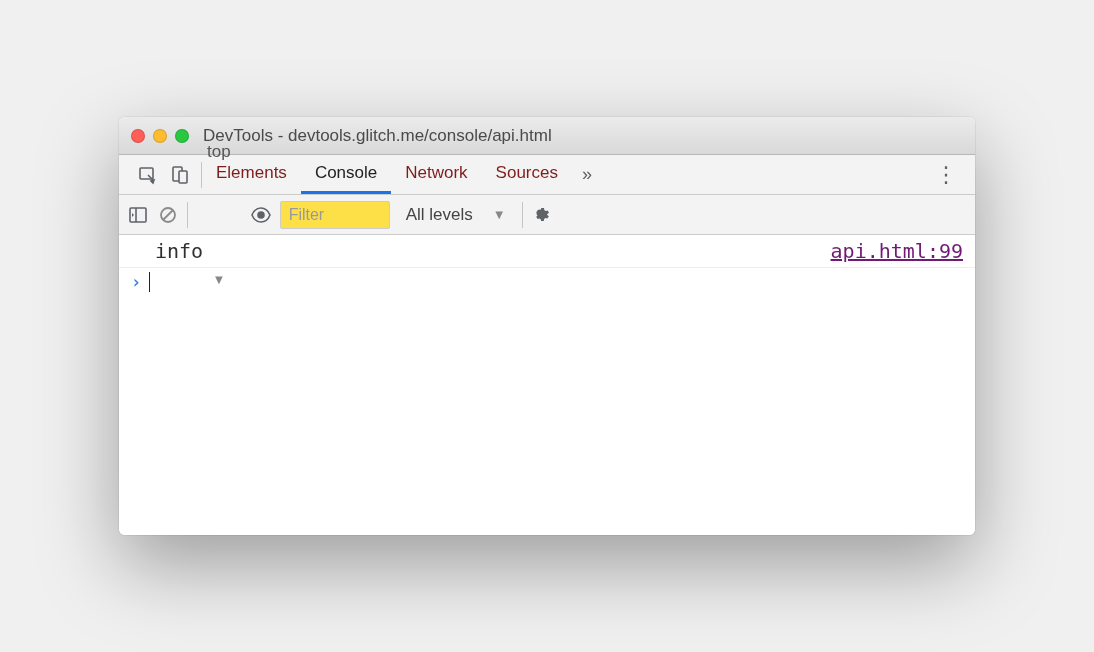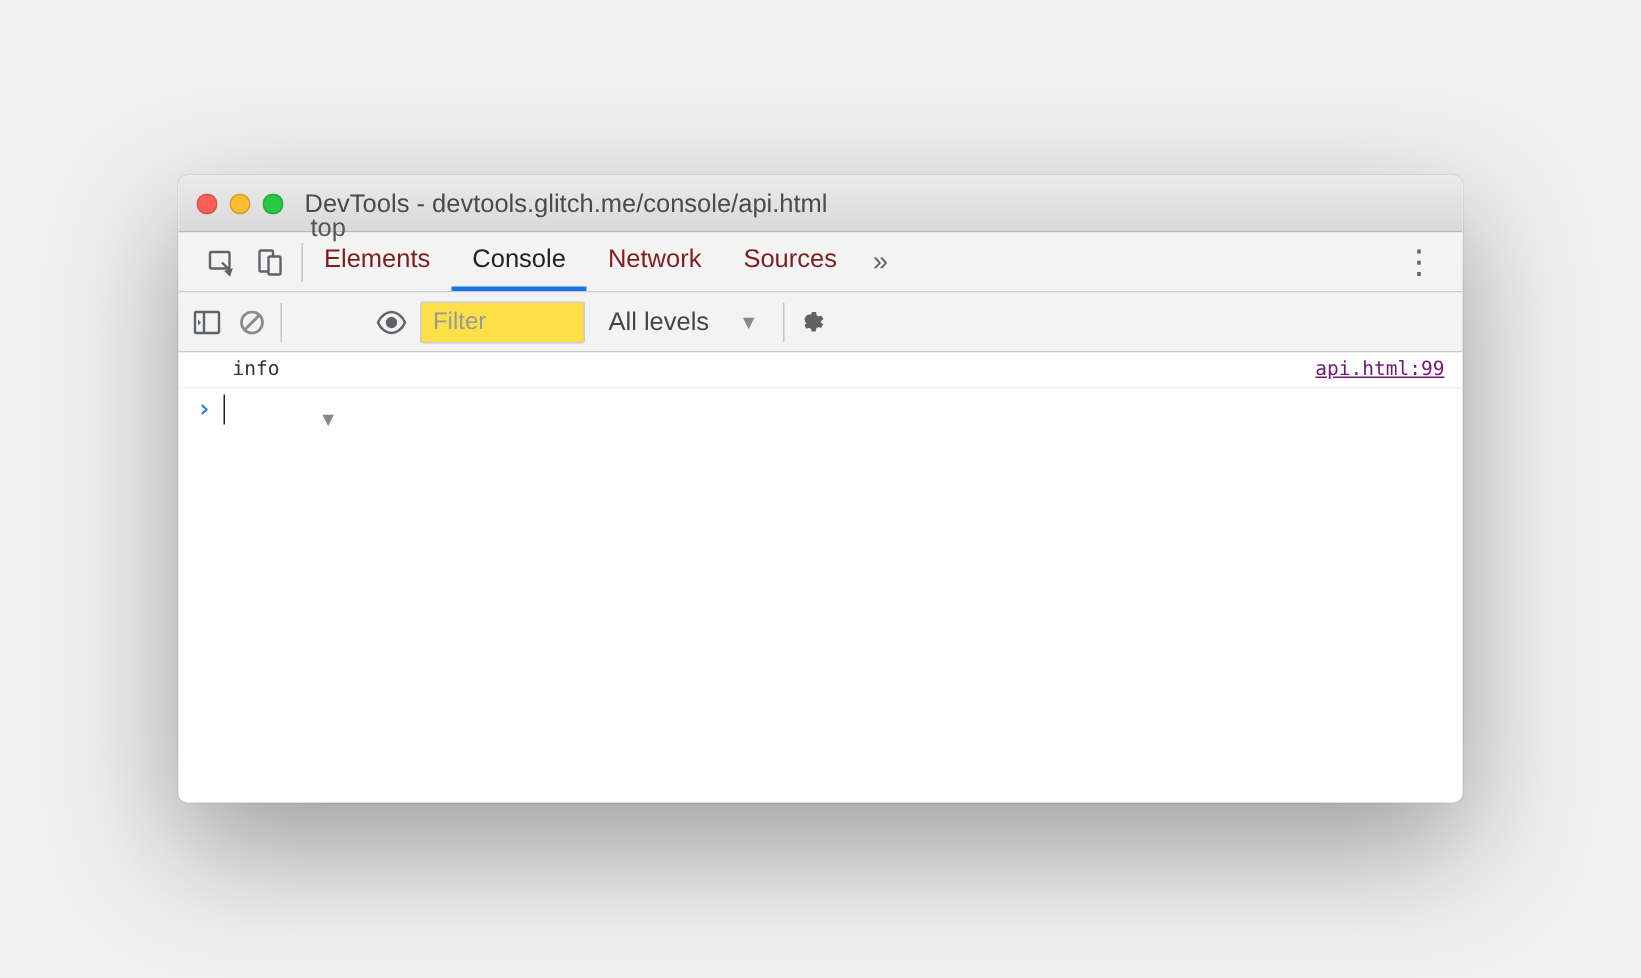--- a/index.html
+++ b/index.html
@@ -93,21 +93,21 @@
       display:flex; align-items:center; gap:20px;
       font-size: 17px; color:#444; padding:0 8px; cursor:pointer;
     }
     .levels .caret { color:#888; font-size:13px; }
     .console-body { min-height: 300px; background:#fff; }
     .log-row {
       display:flex; align-items:flex-end; justify-content:space-between;
       padding: 4px 12px 4px 36px;
       border-bottom: 1px solid #eee;
       font-family: Menlo, Consolas, monospace;
-      font-size: 13px;
+      font-size: 20px;
     }
     .log-msg { color:#303030; }
     .log-src { color:#701a75; text-decoration: underline; cursor:pointer; }
     .prompt-row {
       display:flex; align-items:center;
       padding: 4px 12px;
       font-family: Menlo, Consolas, monospace;
       font-size: 17px;
       gap: 8px;
     }

